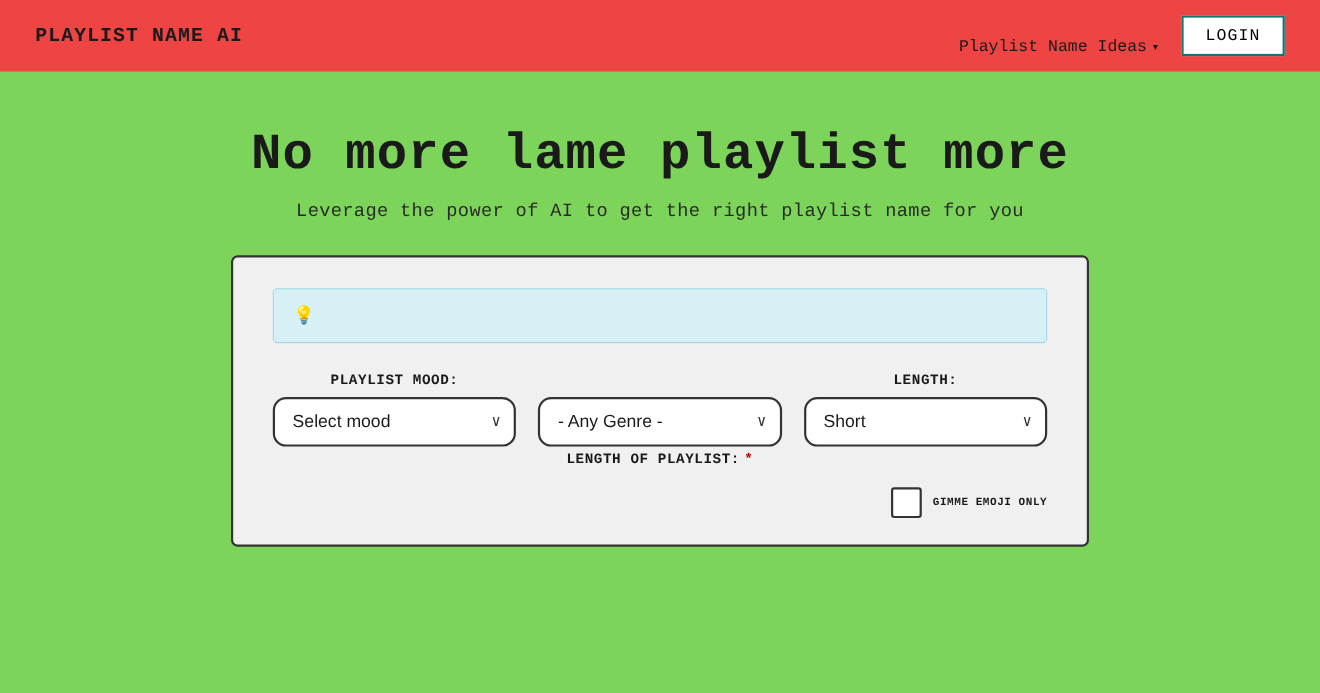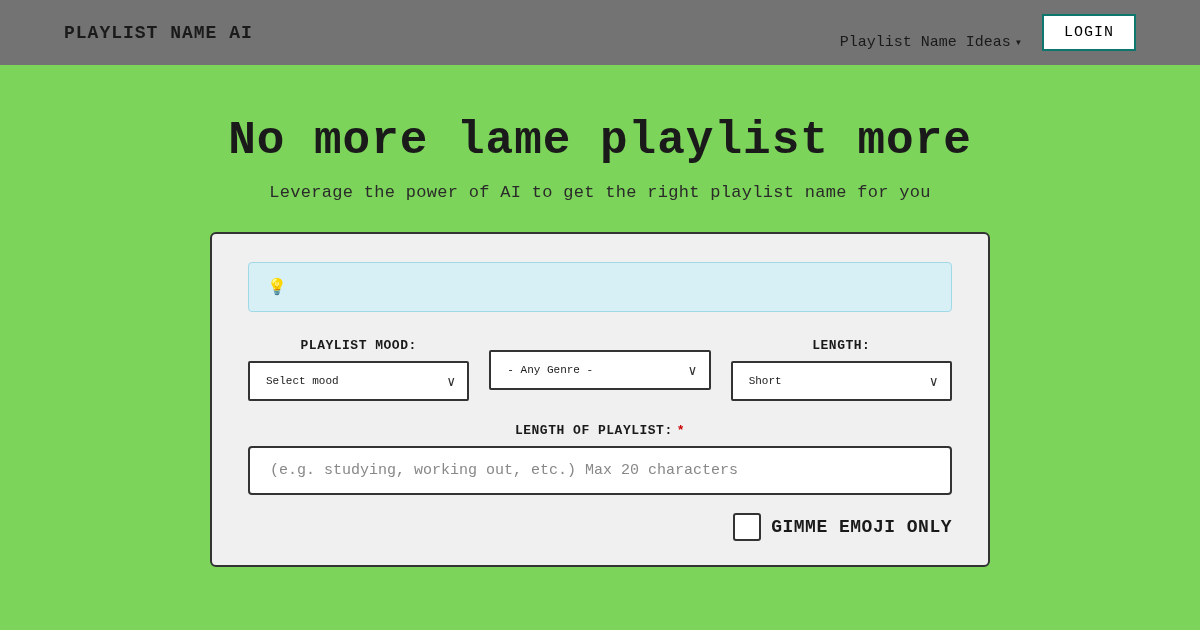--- a/index.html
+++ b/index.html
@@ -14,22 +14,22 @@
       background-color: #7dd45a;
       font-family: 'Courier New', Courier, monospace;
       overflow: hidden;
     }
 
     
     .navbar {
       display: flex;
       align-items: center;
       justify-content: space-between;
-      padding: 14px 64px;
-      background-color: #737373;
+      padding: 14px 32px;
+      background-color: #ef4444;
     }
 
     .nav-logo {
       font-size: 18px;
       font-weight: 900;
       letter-spacing: 1px;
       color: #1a1a1a;
       font-family: 'Courier New', Courier, monospace;
     }
 
@@ -118,22 +118,22 @@
     .pro-tip a {
       text-decoration: underline;
       color: #1a1a1a;
       cursor: pointer;
     }
 
     
     .filters-row {
       display: flex;
       gap: 20px;
-      margin-bottom: 22px;
-      align-items: center;
+      margin-bottom: 4px;
+      align-items: flex-end;
     }
 
     .filter-group {
       display: flex;
       flex-direction: column;
       gap: 8px;
       flex: 1;
     }
 
     .filter-label {
@@ -143,26 +143,26 @@
       letter-spacing: 0.5px;
       color: #1a1a1a;
       text-align: center;
     }
 
     .select-wrapper {
       position: relative;
     }
 
     .select-wrapper select {
-      font-family: Liberation Mono, monospace;
-      font-size: 11px;
+      font-family: Liberation Sans, sans-serif;
+      font-size: 16px;
       padding: 12px 36px 12px 16px;
       background: #ffffff;
       border: 2px solid #333;
-      border-radius: 2px;
+      border-radius: 12px;
       cursor: pointer;
       appearance: none;
       -webkit-appearance: none;
       width: 100%;
       color: #1a1a1a;
     }
 
     .select-wrapper::after {
       content: '∨';
       position: absolute;
@@ -226,21 +226,21 @@
     .checkbox-box {
       width: 28px;
       height: 28px;
       border: 2px solid #333;
       background: #fff;
       border-radius: 3px;
     }
 
     .checkbox-label {
       font-family: 'Courier New', Courier, monospace;
-      font-size: 18px;
+      font-size: 10px;
       font-weight: bold;
       letter-spacing: 0.5px;
       color: #1a1a1a;
     }
   </style>
 </head>
 <body>
 
 <nav class="navbar">
   <div class="nav-logo">PLAYLIST NAME AI</div>
@@ -304,21 +304,20 @@
         </select>
       </div>
     </div>
 
   </div>
 
   <div class="purpose-row">
     <div class="purpose-label">
       <span>LENGTH OF PLAYLIST:</span><span class="required">*</span>
     </div>
-    <input type="text" class="purpose-input" placeholder="(e.g. studying, working out, etc.) Max 20 characters" style="">
   </div>
 
   <div class="bottom-row">
     <div class="checkbox-wrapper">
       <div class="checkbox-box"></div>
       <span class="checkbox-label">GIMME EMOJI ONLY</span>
     </div>
   </div>
 
 </div>

